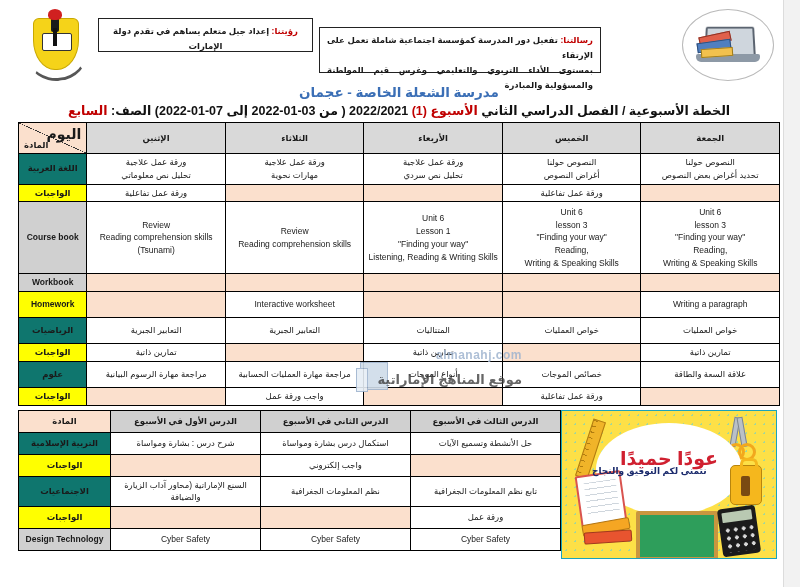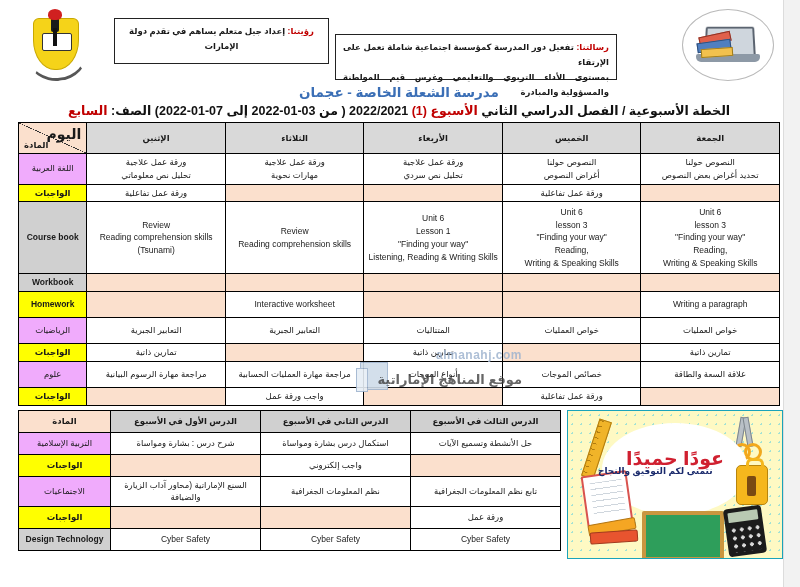--- a/index.html
+++ b/index.html
@@ -64,22 +64,22 @@
     border:2px solid transparent;border-bottom:3px solid #3a3a3a;
     border-radius:50%;transform:rotate(-6deg);opacity:.85;
   }
 
   .vision-box,.mission-box{
     border:1px solid #222;background:#fff;
     padding:5px 7px;box-sizing:border-box;
     font-size:8.5px;line-height:1.75;color:#1a1a1a;
     text-align:center;font-weight:bold;
   }
-  .vision-box{width:215px;height:46px;margin-top:10px;margin-left:22px;}
-  .mission-box{width:282px;height:46px;margin-top:26px;margin-left:6px;text-align:justify;}
+  .vision-box{width:215px;height:34px;margin-top:10px;margin-left:6px;}
+  .mission-box{width:282px;height:46px;margin-top:19px;margin-left:6px;text-align:justify;}
   .red{color:#c00000;}
   .hdr-spacer{flex:1 1 auto;}
   .laptop-wrap{
     width:104px;flex:0 0 104px;height:74px;
     display:flex;align-items:center;justify-content:center;
   }
   .laptop-oval{
     width:90px;height:70px;border-radius:50%;
     border:1px solid #b9b9b9;background:#fff;
     position:relative;overflow:hidden;
@@ -127,21 +127,21 @@
   .corner{
     background:#fbe0cd;position:relative;height:26px;padding:0;
   }
   .corner .c-day{position:absolute;right:5px;top:1px;font-size:14px;font-weight:bold;}
   .corner .c-sub{position:absolute;left:5px;bottom:1px;font-size:8.5px;font-weight:bold;}
   .corner .c-line{
     position:absolute;left:0;top:0;width:100%;height:100%;
     background:linear-gradient(to bottom left,transparent 49.4%,#333 49.4%,#333 50.6%,transparent 50.6%);
   }
 
-  .subj{background:#f0abfc;font-weight:normal;font-size:9px;}
+  .subj{background:#0f766e;font-weight:bold;font-size:9px;}
   .subj-en{background:#d0d0d0;font-weight:bold;font-size:8px;direction:ltr;}
   .hw{background:#ffff00;font-weight:bold;font-size:9px;}
   .hw-en{background:#ffff00;font-weight:bold;font-size:8.5px;direction:ltr;}
   .peach{background:#fbe0cd;}
   .white{background:#ffffff;}
   .en-cell{direction:ltr;text-align:left;font-size:8.5px;line-height:1.45;padding:3px 5px;}
   .en-center{direction:ltr;text-align:center;font-size:8.5px;line-height:1.45;}
   .en-bold{font-weight:normal;}
   .r-ar{font-size:8px;}
   .blue-txt{color:#2f6cb5;}
@@ -165,22 +165,22 @@
     padding:2px 3px;text-align:center;vertical-align:middle;color:#1a1a1a;
   }
   .b-col-subject{width:92px;}
   .b-col-lesson{width:150px;}
   .b-th{background:#d0d0d0;font-weight:bold;font-size:9px;}
   .b-corner{background:#fbe0cd;font-weight:bold;font-size:9px;}
   .b-h{height:22px;}
   .b-h2{height:30px;}
 
   .poster{
-    width:214px;height:147px;flex:0 0 214px;margin-left:6px;
-    background:#fef9c3;position:relative;overflow:hidden;
+    width:214px;height:147px;flex:0 0 214px;
+    background:#fde047;position:relative;overflow:hidden;
     border:1px solid #1aa3ba;
   }
   .poster .dots{
     position:absolute;inset:0;
     background-image:radial-gradient(#58cfe2 1px,transparent 1px);
     background-size:9px 9px;opacity:.55;
   }
   .poster .bubble{
     position:absolute;left:34px;top:12px;width:146px;height:92px;
     background:#fff;border-radius:50%;

